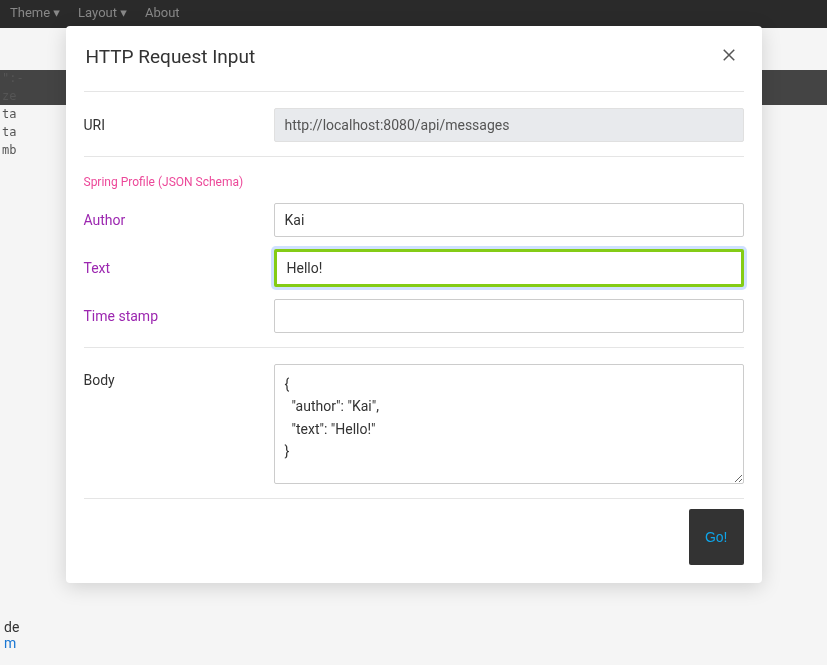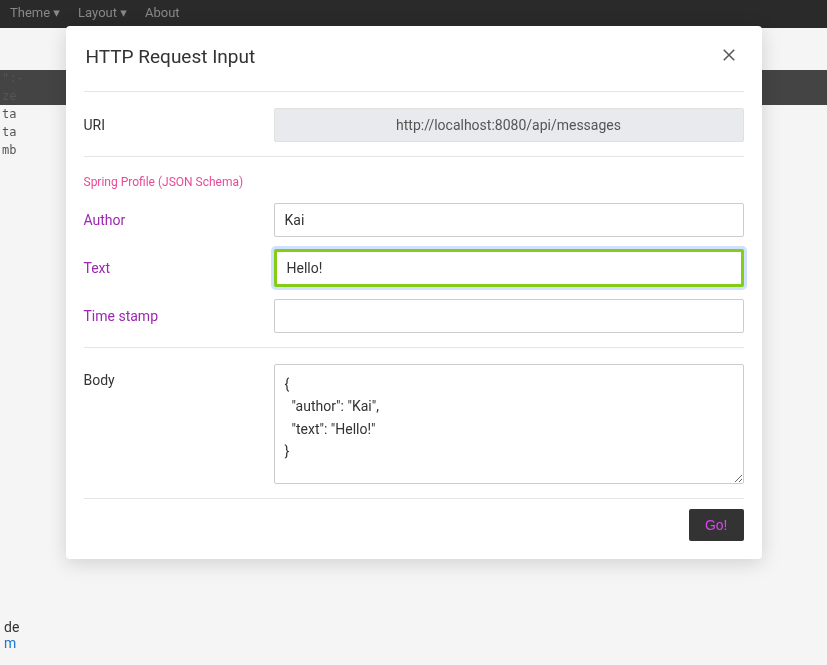--- a/index.html
+++ b/index.html
@@ -102,21 +102,20 @@
       border: 1px solid #ccc;
       border-radius: 2px;
       background: #fff;
       color: #333;
       font-family: inherit;
     }
     .form-input.readonly {
       background: #e8eaed;
       border: 1px solid #e0e0e0;
       color: #555;
-      text-align: center;
     }
     .form-input.focused {
       border: 3px solid #84cc16;
       box-shadow: 0 0 0 3px rgba(160, 196, 255, 0.5);
       outline: none;
     }
     .section-header {
       font-size: 12px;
       color: #ec4899;
       margin: 18px 0 14px 0;
@@ -142,23 +141,23 @@
     .textarea-row .form-label {
       padding-top: 8px;
     }
     .modal-footer {
       padding: 10px 18px 18px 18px;
       display: flex;
       justify-content: flex-end;
     }
     .go-btn {
       background: #333;
-      color: #d946ef;
-      border: none;
-      padding: 8px 16px;
+      color: #0ea5e9;
+      border: none;
+      padding: 20px 16px;
       font-size: 14px;
       cursor: pointer;
       border-radius: 2px;
     }
     .section-divider {
       border: none;
       border-top: 1px solid #e5e5e5;
       margin: 14px 0 16px 0;
     }
     .bottom-hint {

